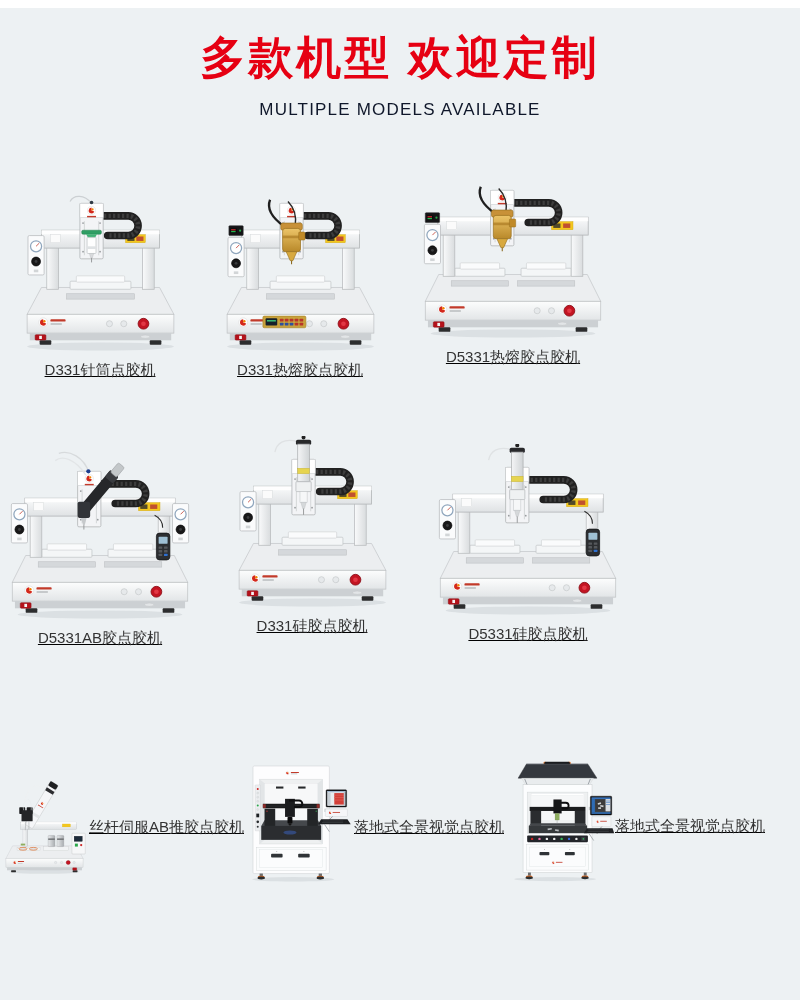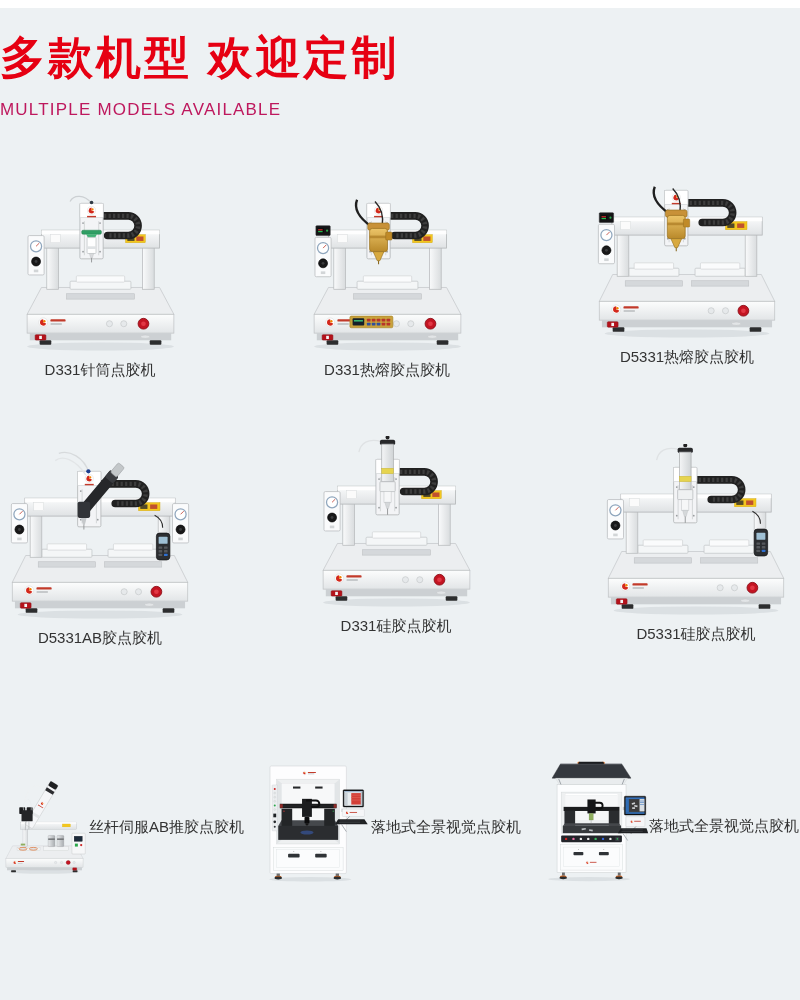--- a/index.html
+++ b/index.html
@@ -1,22 +1,22 @@
 <!DOCTYPE html>
 <html><head>
 <meta charset="utf-8">
 <style>
   html,body{margin:0;padding:0;}
   body{font-family:"Liberation Sans","DejaVu Sans",sans-serif;background:#cfd4d6;}
   .page{width:800px;height:1000px;background:#edf1f3;position:relative;overflow:hidden;margin:0 auto;}
   .top-strip{height:8px;background:#ffffff;}
-  header{padding-top:24px;}
+  header{text-align:center;padding-top:24px;}
   .title{margin:0;font-size:45px;line-height:52px;font-weight:900;color:#e60012;letter-spacing:3px;}
-  .subtitle{margin:16px 0 0;font-size:17px;color:#be185d;letter-spacing:1.2px;font-weight:500;}
-  .row{display:flex;justify-content:space-between;align-items:flex-end;}
+  .subtitle{margin:16px 0 0;font-size:17px;color:#0f172a;letter-spacing:1.2px;font-weight:500;}
+  .row{display:flex;justify-content:flex-start;align-items:flex-end;text-decoration:underline;}
   .row1{margin-top:34px;}
   .row2{margin-top:44px;}
   .row3{margin-top:34px;}
   .cell{width:200px;display:flex;flex-direction:column;align-items:center;}
   .cell3a{width:244px;}.cell3b{width:260px;}.cell3c{width:260px;}
   .cell3a,.cell3b,.cell3c{display:flex;align-items:center;}
   .caption{margin-top:9px;font-size:15px;color:#333333;text-align:center;white-space:nowrap;}
   .cap3{margin-top:12px;}
   svg.m{display:block;}
   .m-s{width:179px;height:172px;}

